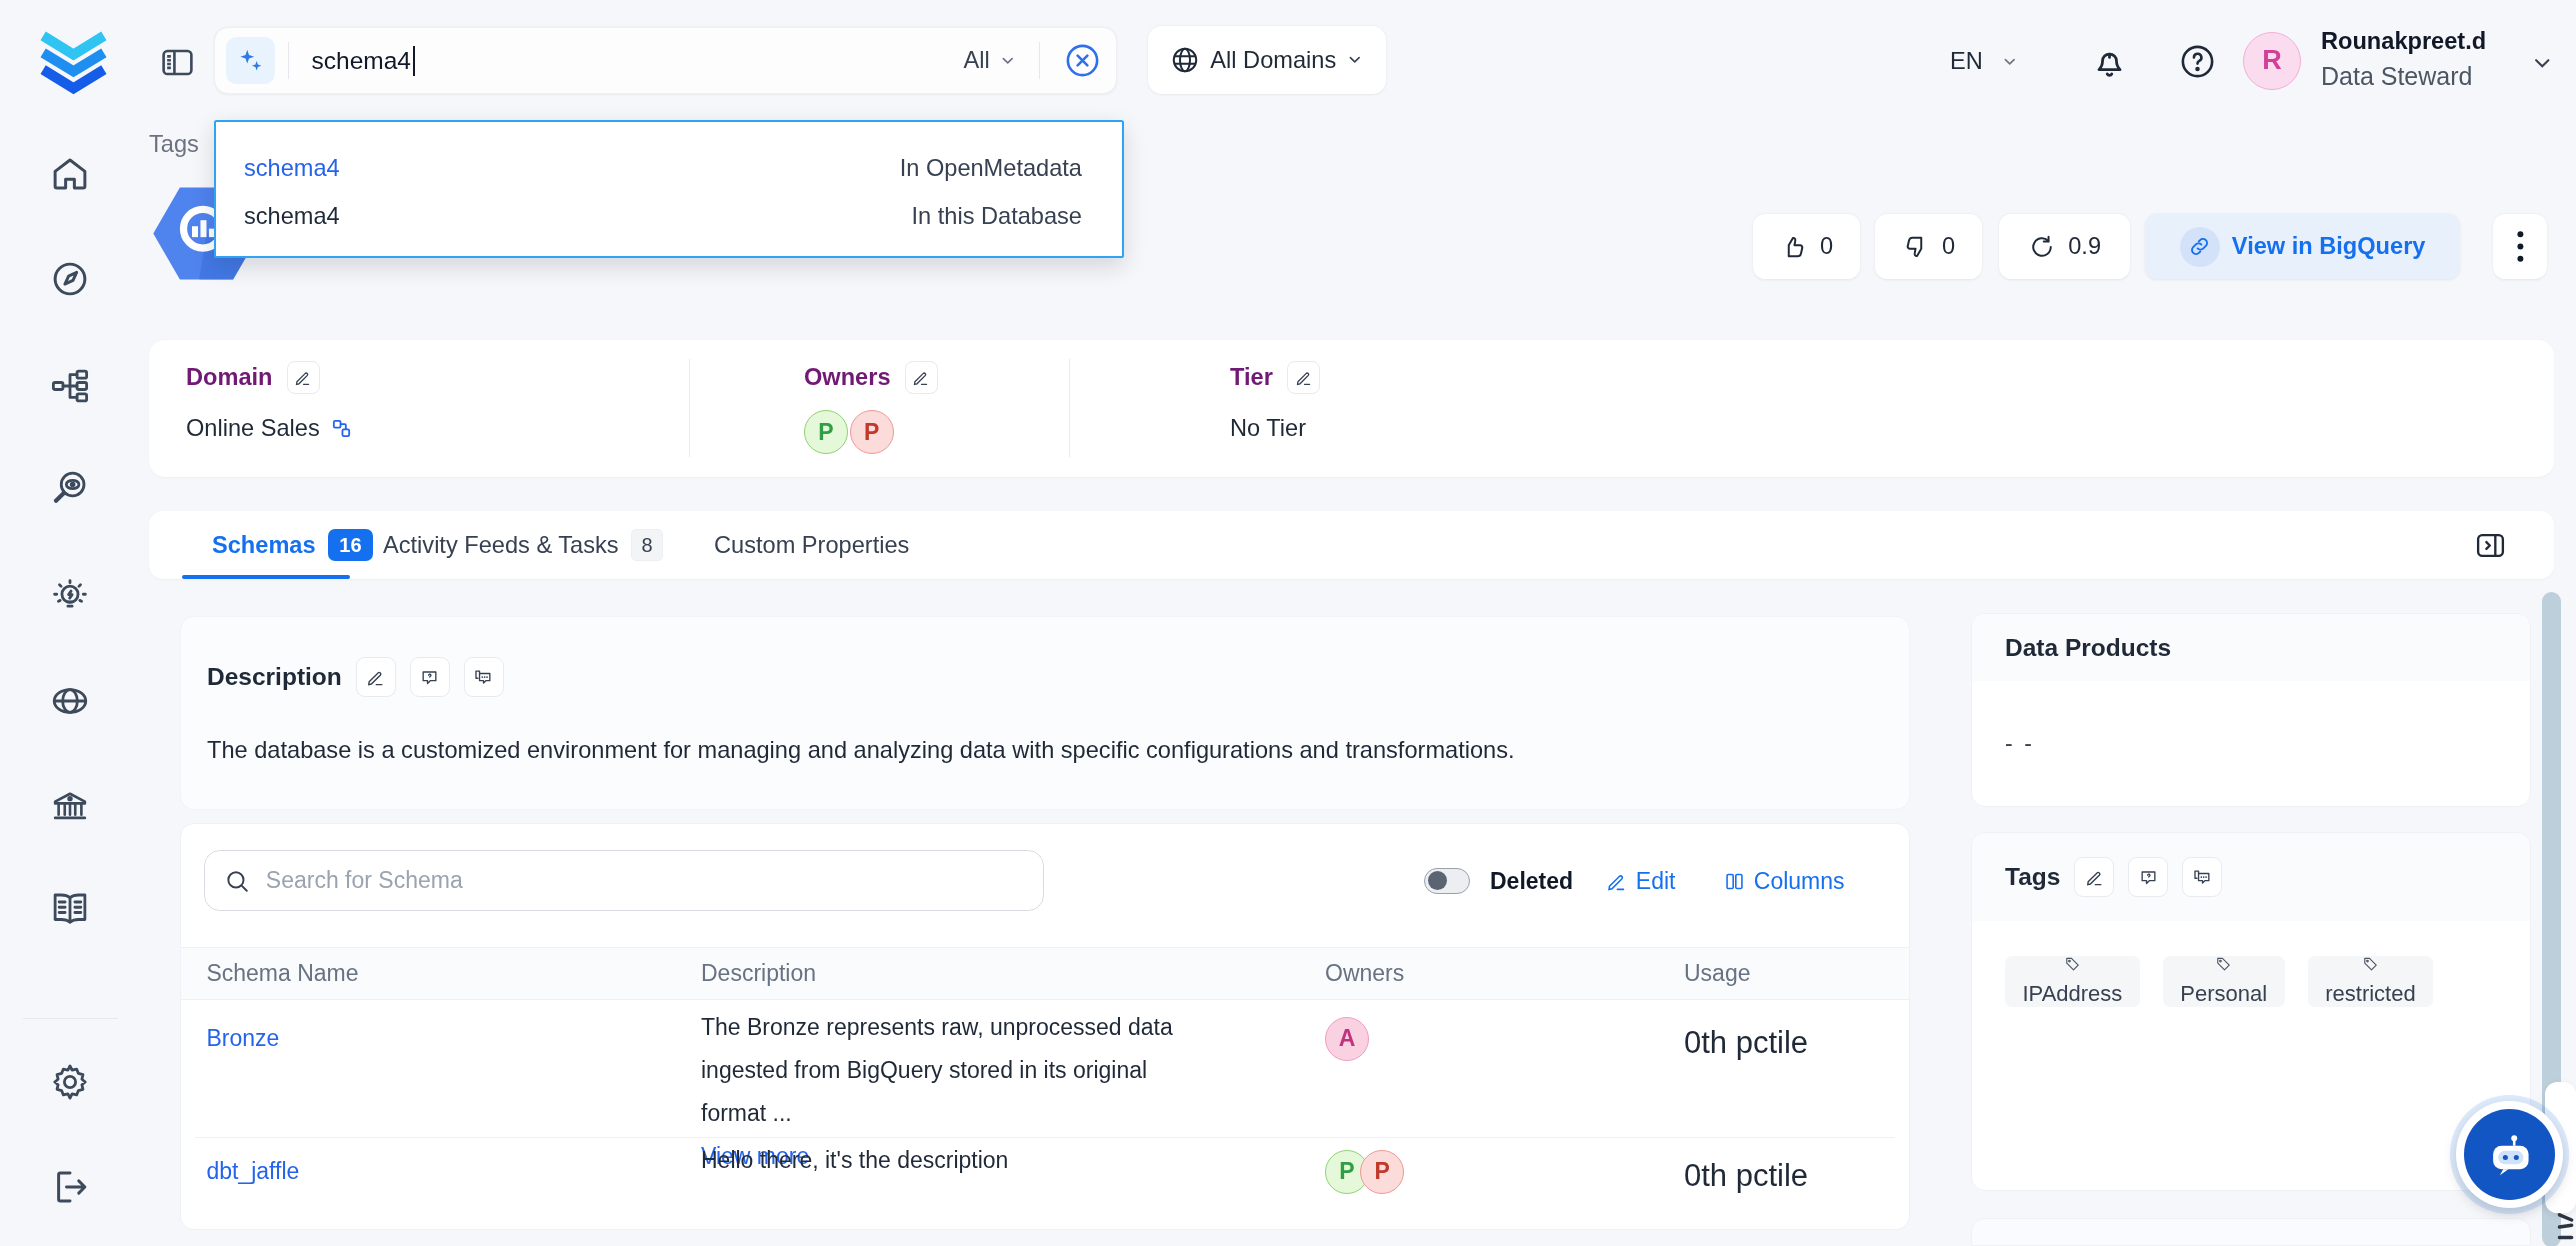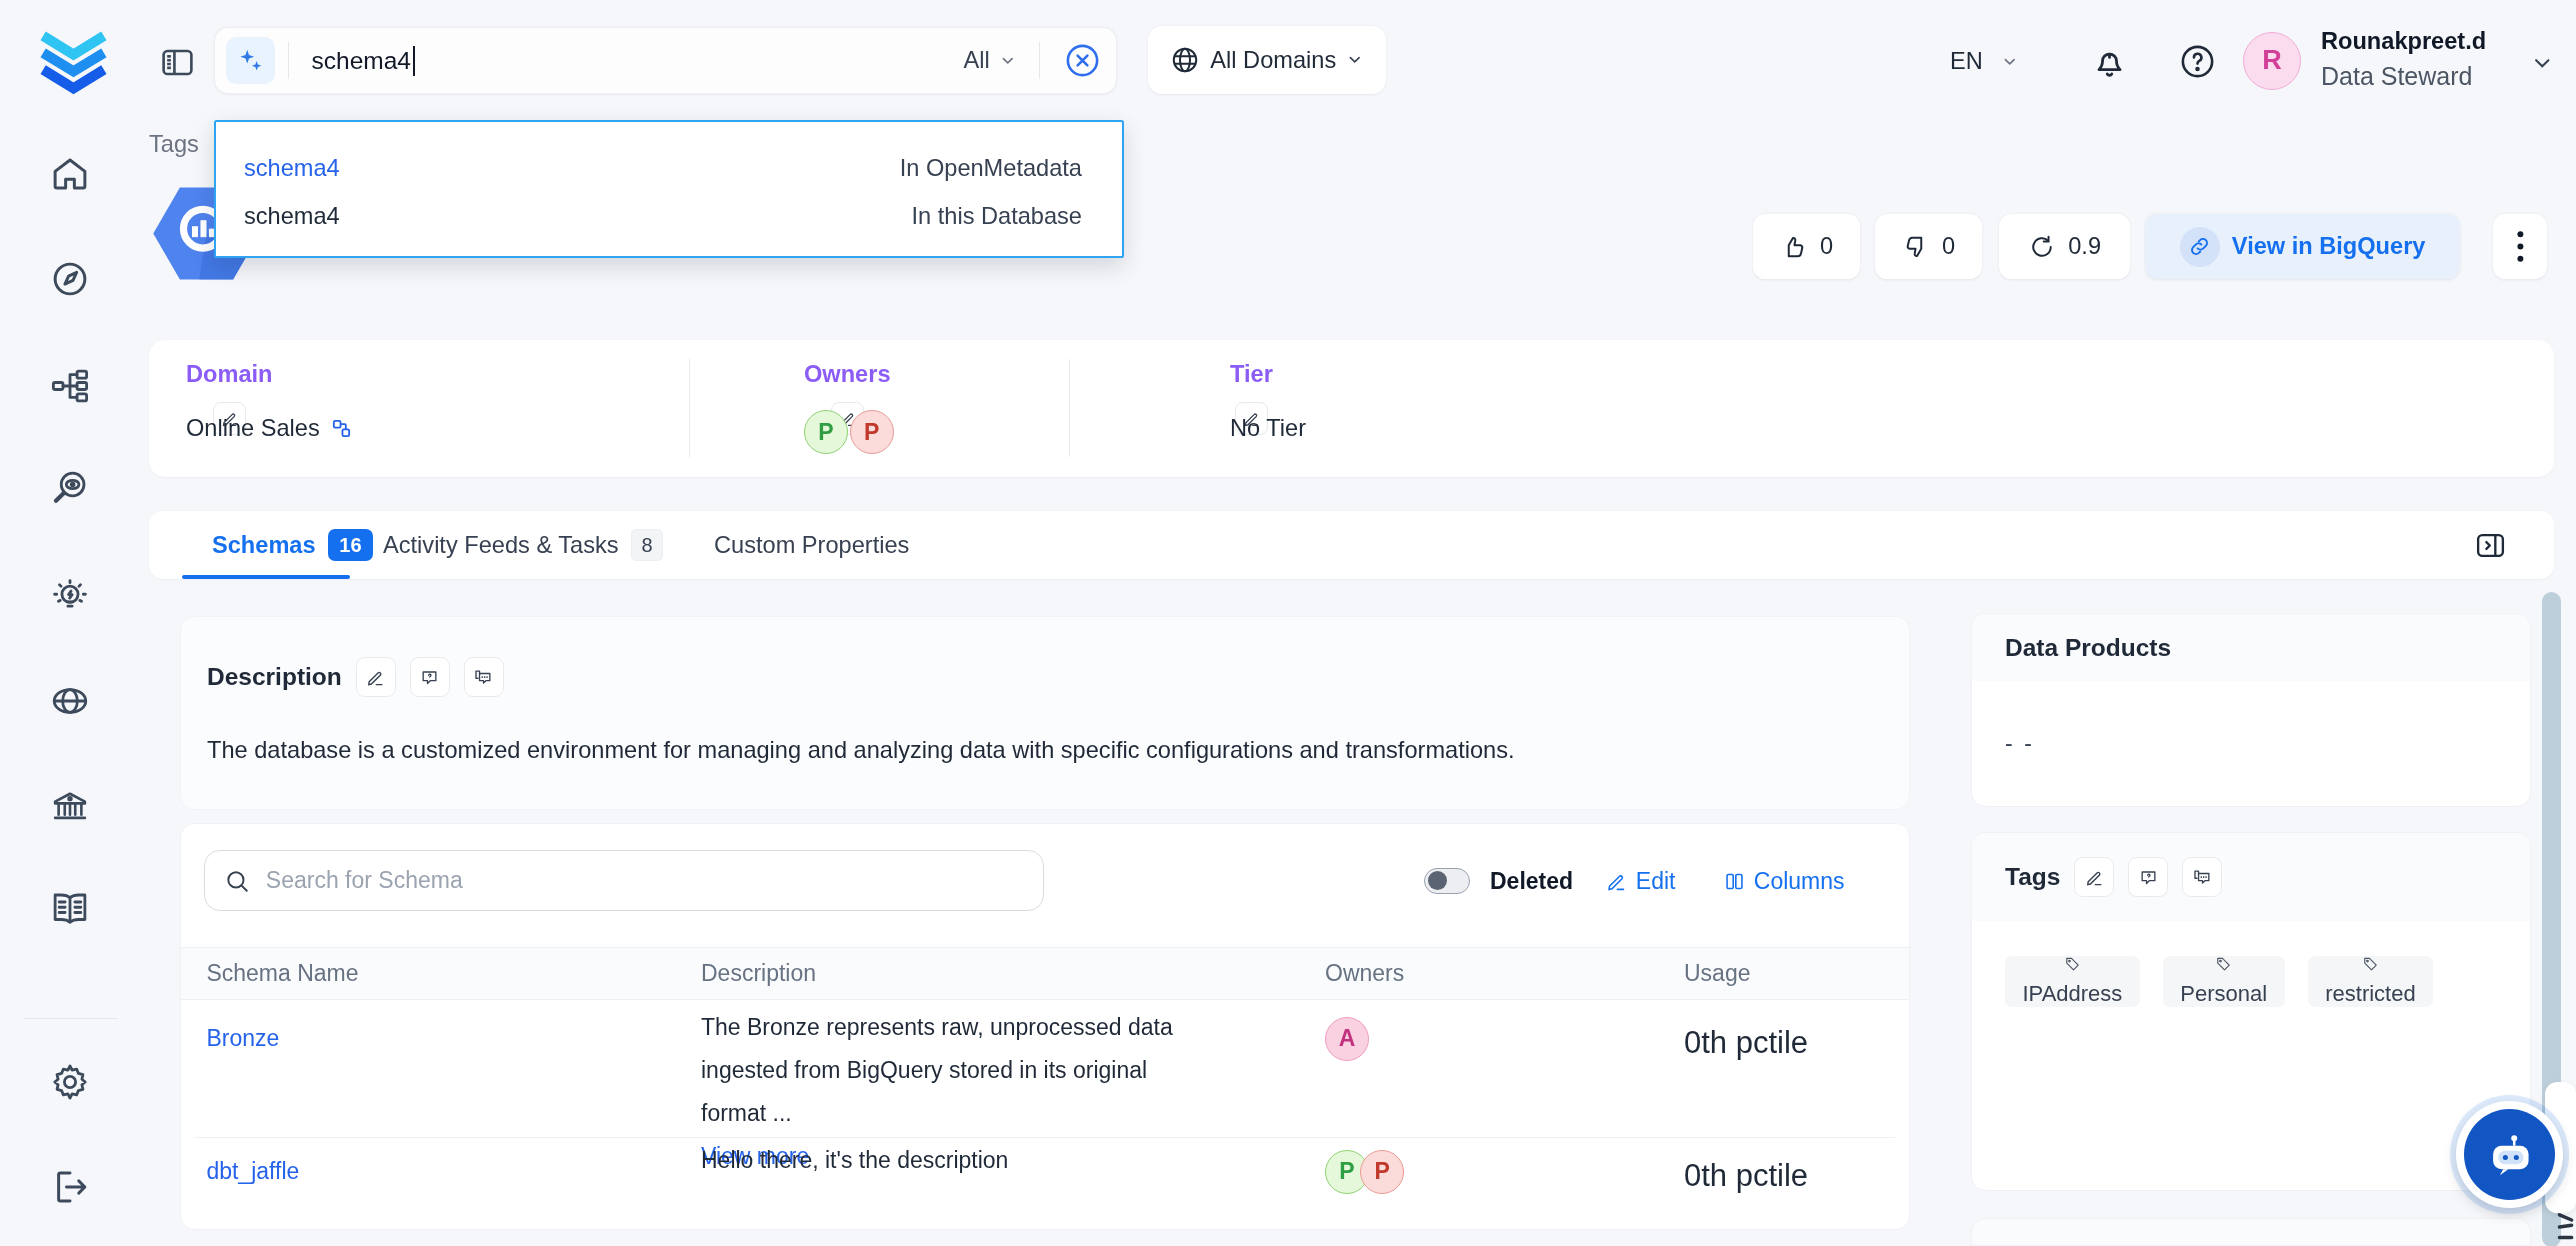--- a/index.html
+++ b/index.html
@@ -60,21 +60,21 @@
   .btn-white { position:absolute; top:214px; height:65px; background:#fff; border-radius:12.3px;
     box-shadow:0 0.9px 2.6px rgba(16,24,40,.08); display:flex; align-items:center; justify-content:center;
     gap:12.3px; color:#1f2937; font-size:23.6px; cursor:pointer; z-index:6; }
   .btn-view { background:#e8f0fc; color:#1570ef; font-weight:700; }
   .link-badge { width:40px; height:40px; border-radius:50%; background:#d3e2f9; display:flex; align-items:center; justify-content:center; }
 
   
   .meta-card { position:absolute; left:149px; top:340px; width:2405px; height:137px; background:#fff;
     border-radius:15.8px; box-shadow:0 0.9px 1.8px rgba(16,24,40,.04); z-index:4; }
   .meta-label { position:absolute; top:21px; display:flex; align-items:center; gap:14px;
-    color:#8b5cf6; font-weight:700; font-size:23.6px;flex-direction:column; }
+    color:#701a75; font-weight:700; font-size:23.6px; }
   .icon-chip { width:33px; height:33px; background:#fff; border:0.9px solid #e7e9ee; border-radius:7.9px;
     display:flex; align-items:center; justify-content:center; color:#374151; cursor:pointer; }
   .meta-value { position:absolute; top:75px; color:#1f2937; display:flex; align-items:center; gap:10.5px; }
   .meta-div { position:absolute; top:19px; width:0.9px; height:98px; background:#e8eaee; }
   .av { width:44px; height:44px; border-radius:50%; display:flex; align-items:center; justify-content:center;
     font-size:23px; font-weight:600; cursor:pointer; }
   .av-green { background:#e6f8da; border:1.8px solid #8ed272; color:#2f9e44; }
   .av-red { background:#fcdcda; border:1.8px solid #eb9a93; color:#c0392b; margin-left:-8.8px; }
   .av-pink { background:#fad1e1; border:1.8px solid #ef9ec0; color:#c2337f; }
 

